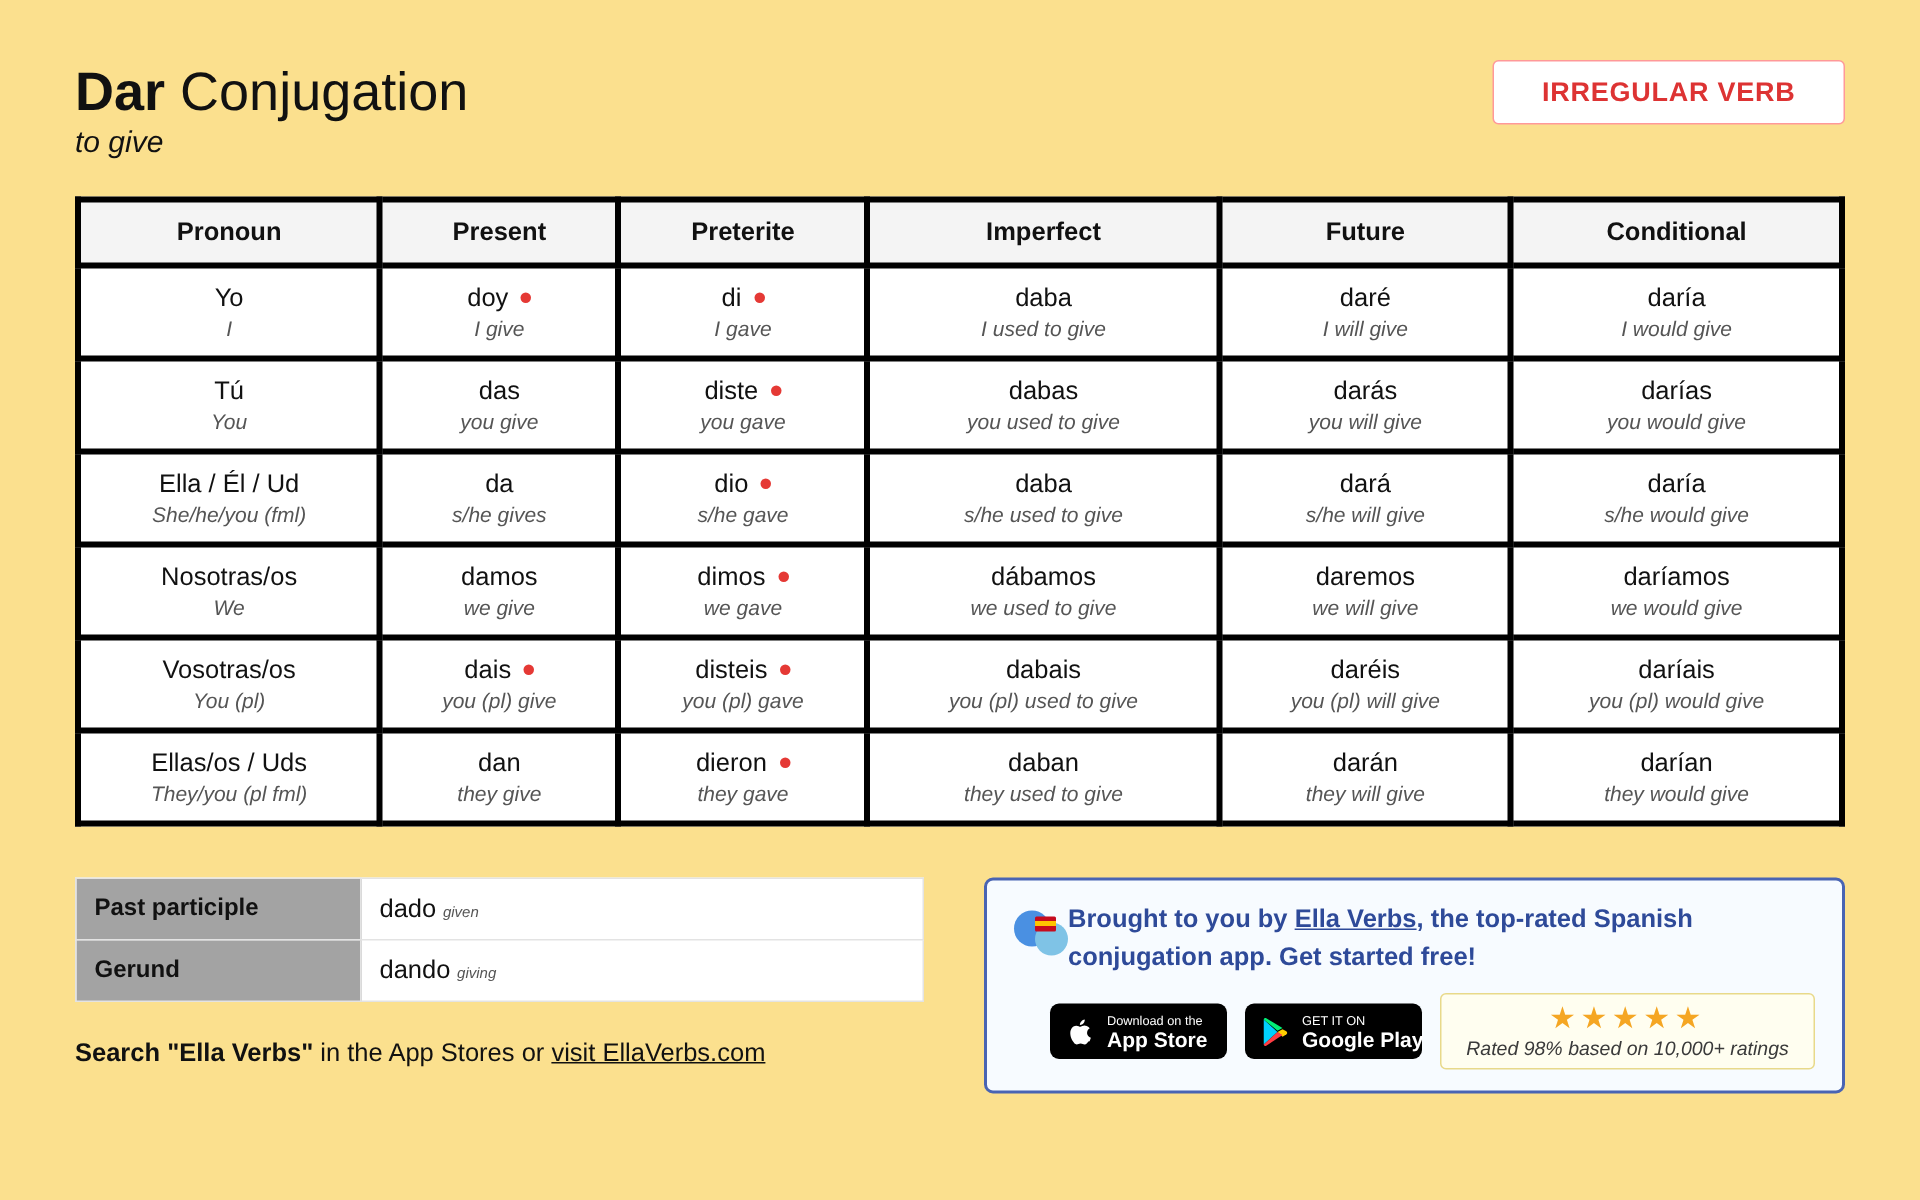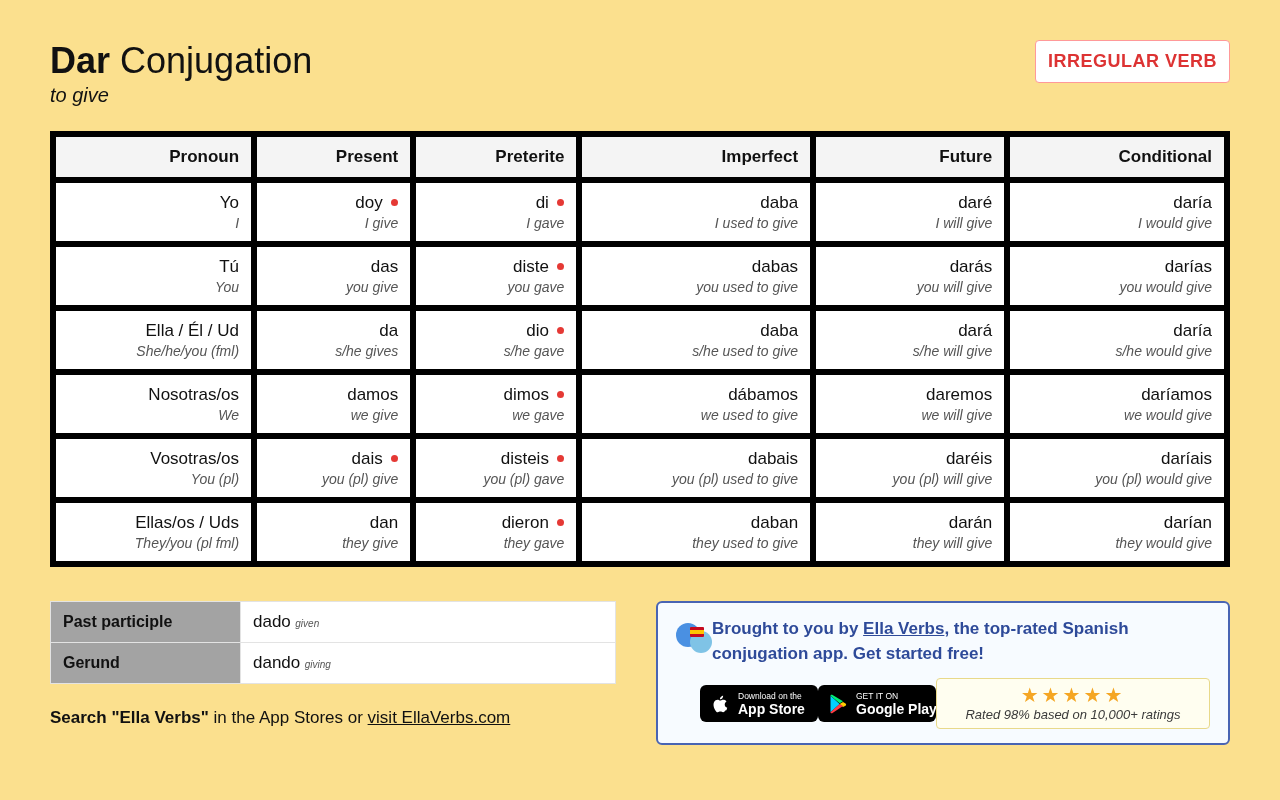--- a/index.html
+++ b/index.html
@@ -19,34 +19,34 @@
   h1 { font-size: 36px; font-weight: 400; }
   h1 strong { font-weight: 700; }
   .subtitle { font-style: italic; font-size: 20px; margin-top: 2px; }
   .badge {
     background: #fff;
     border: 1.5px solid #f99;
     color: #d33;
     font-weight: 700;
     letter-spacing: 0.5px;
     font-size: 18px;
-    padding: 10px 12px;
+    padding: 10px 32px;
     border-radius: 4px;
   }
   table.conj {
     width: 100%;
     border-collapse: collapse;
     margin-top: 24px;
     background: #fff;
     font-size: 16px;
   }
   table.conj th, table.conj td {
-    border: 6px solid #000000;
+    border: 4px solid #000000;
     padding: 10px 12px 10px 12px;
-    text-align: right;
+    text-align: center;
     vertical-align: top;
   }
   table.conj th {
     background: #f4f4f4;
     font-weight: 700;
     font-size: 17px;
   }
   .main { font-size: 17px; }
   .sub { font-style: italic; color: #555; font-size: 14px; margin-top: 2px; display: block; }
   .dot {
@@ -98,20 +98,21 @@
   .bubble.b2 { width: 22px; height: 22px; background: #7fc3e6; left: 14px; top: 14px; }
   .flag {
     position: absolute; width: 14px; height: 10px;
     background: linear-gradient(to bottom, #c60b1e 33%, #ffc400 33%, #ffc400 66%, #c60b1e 66%);
     left: 14px; top: 10px; border-radius: 1px;
   }
   .promo-text { color: #2e4a99; font-weight: 700; font-size: 17px; line-height: 1.45; }
   .promo-text a { color: #2e4a99; text-decoration: underline; }
   .promo-bottom {
     display: flex;
+    gap: 12px;
     margin-top: 12px;
     align-items: center;
     padding-left: 24px;
   }
   .store-badge {
     background: #000;
     color: #fff;
     border-radius: 6px;
     padding: 5px 12px 5px 10px;
     display: flex;

